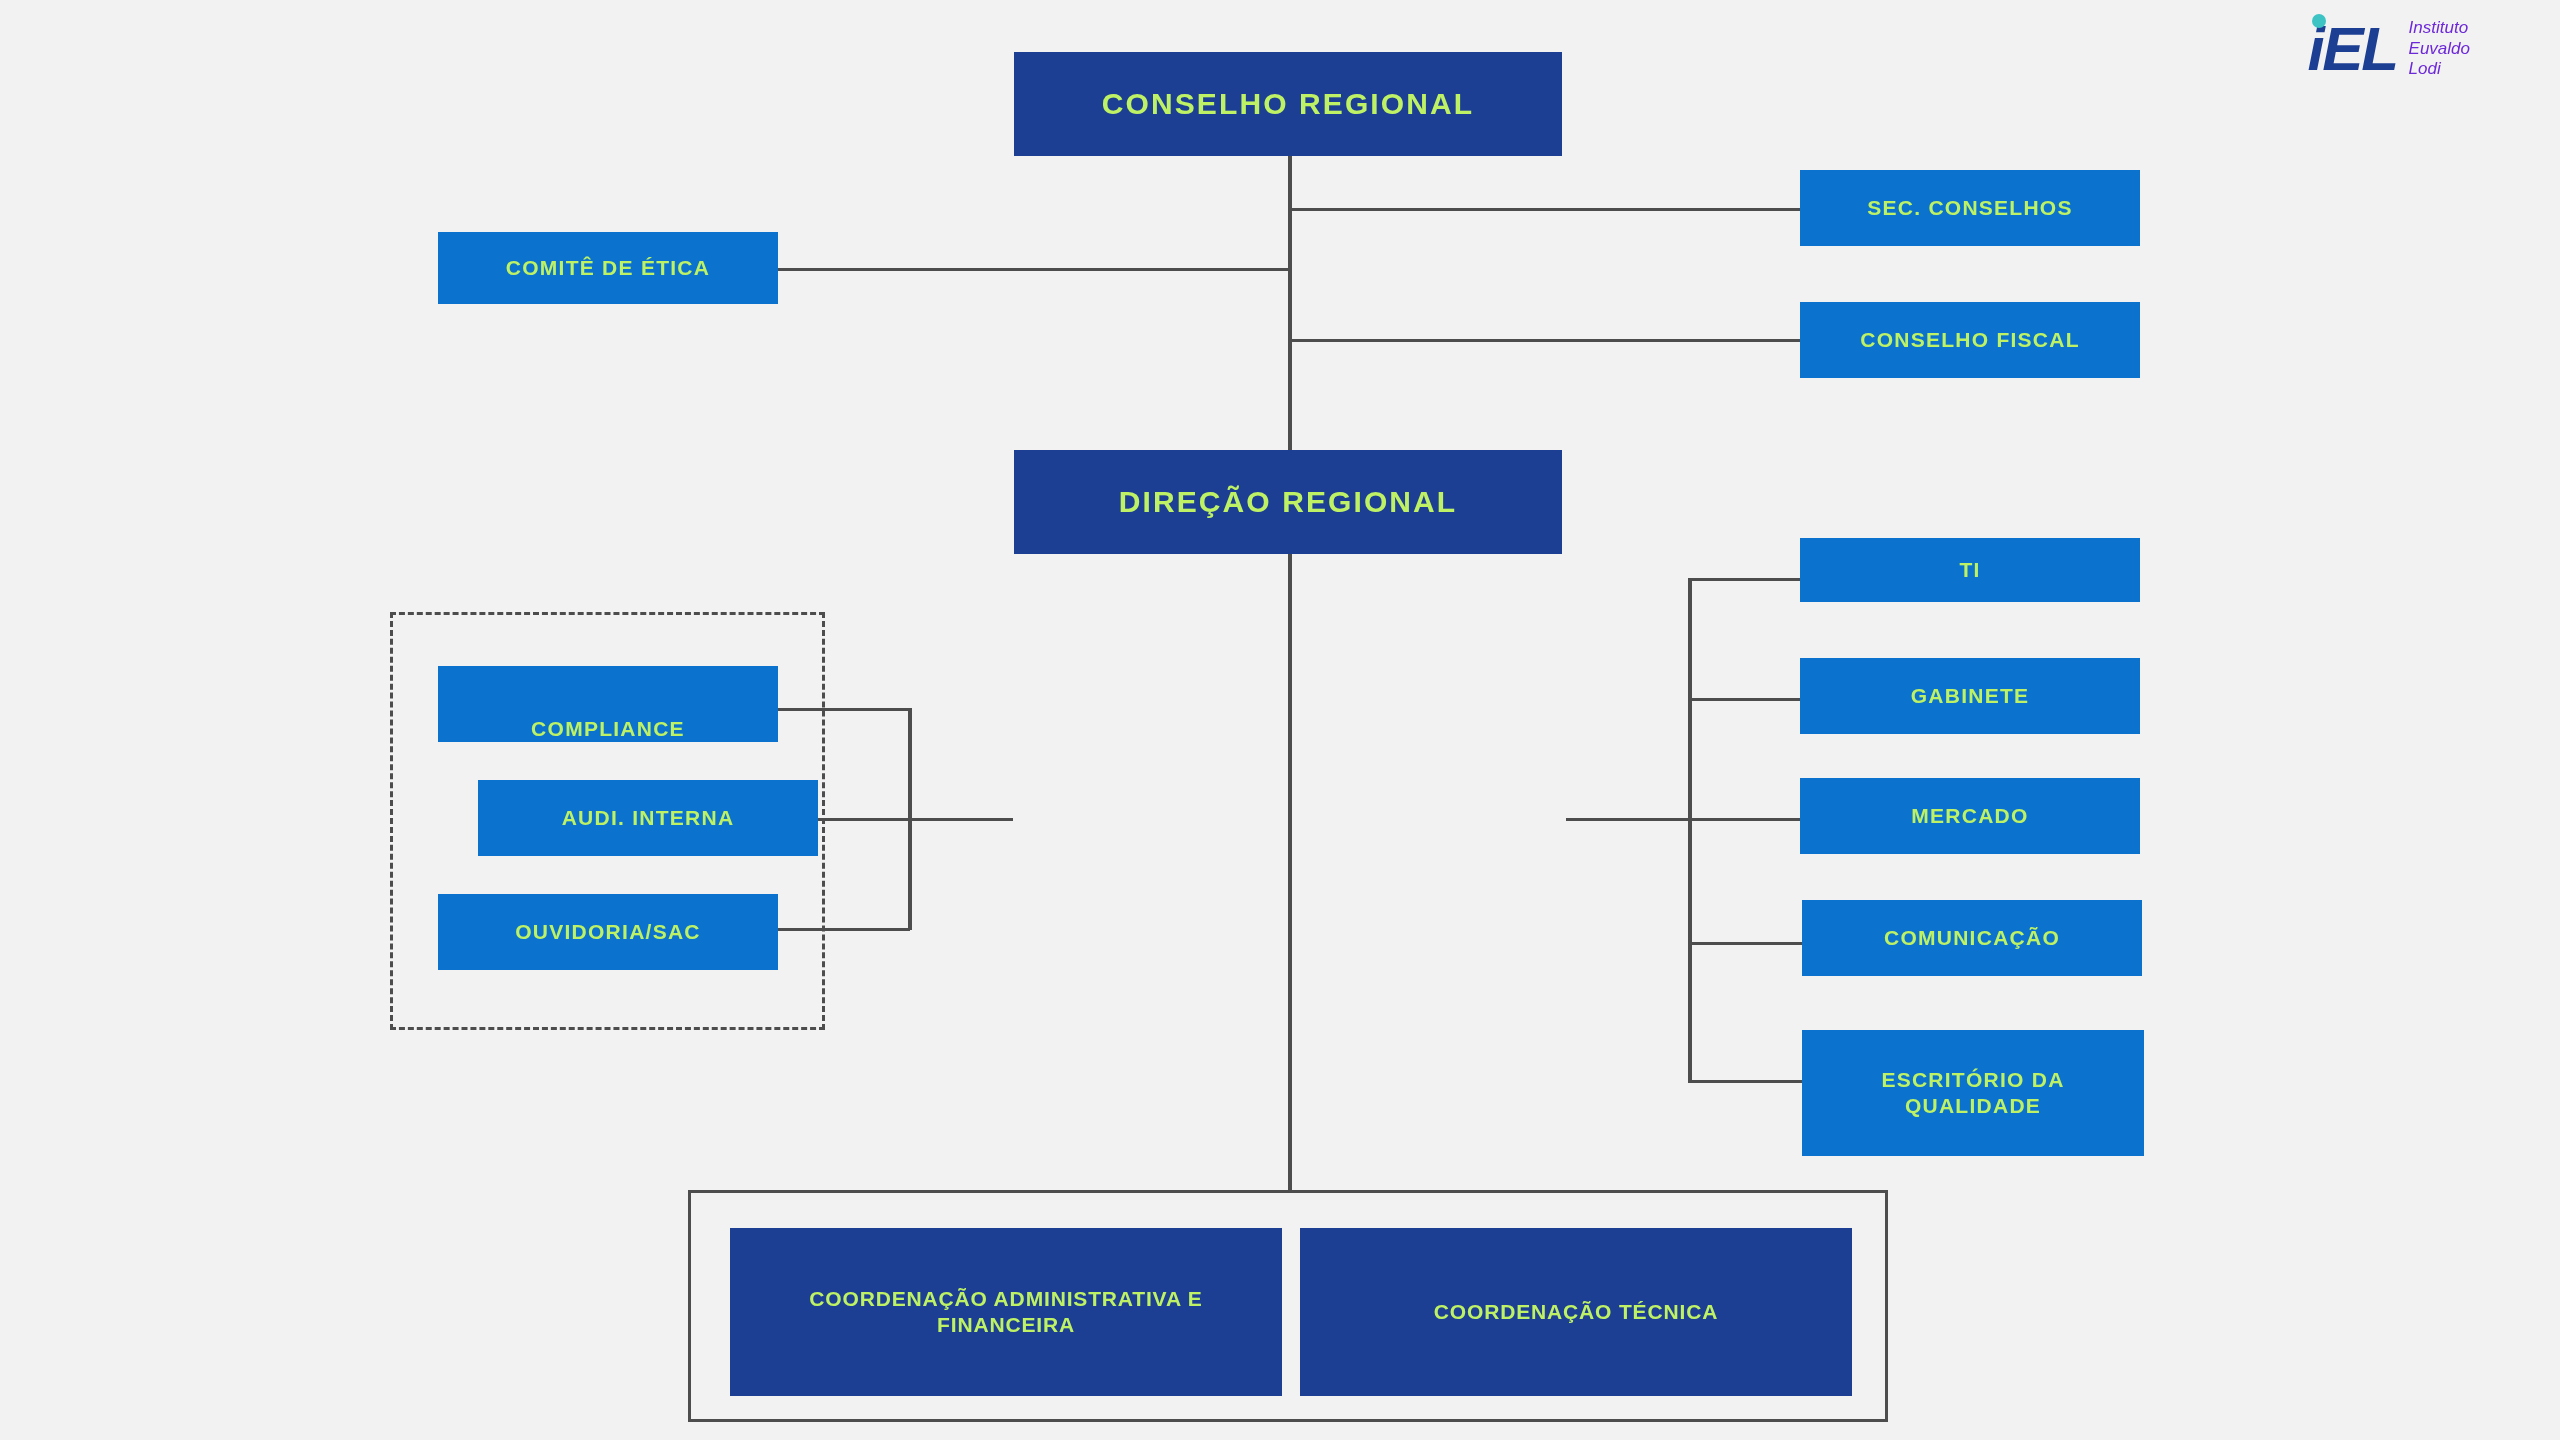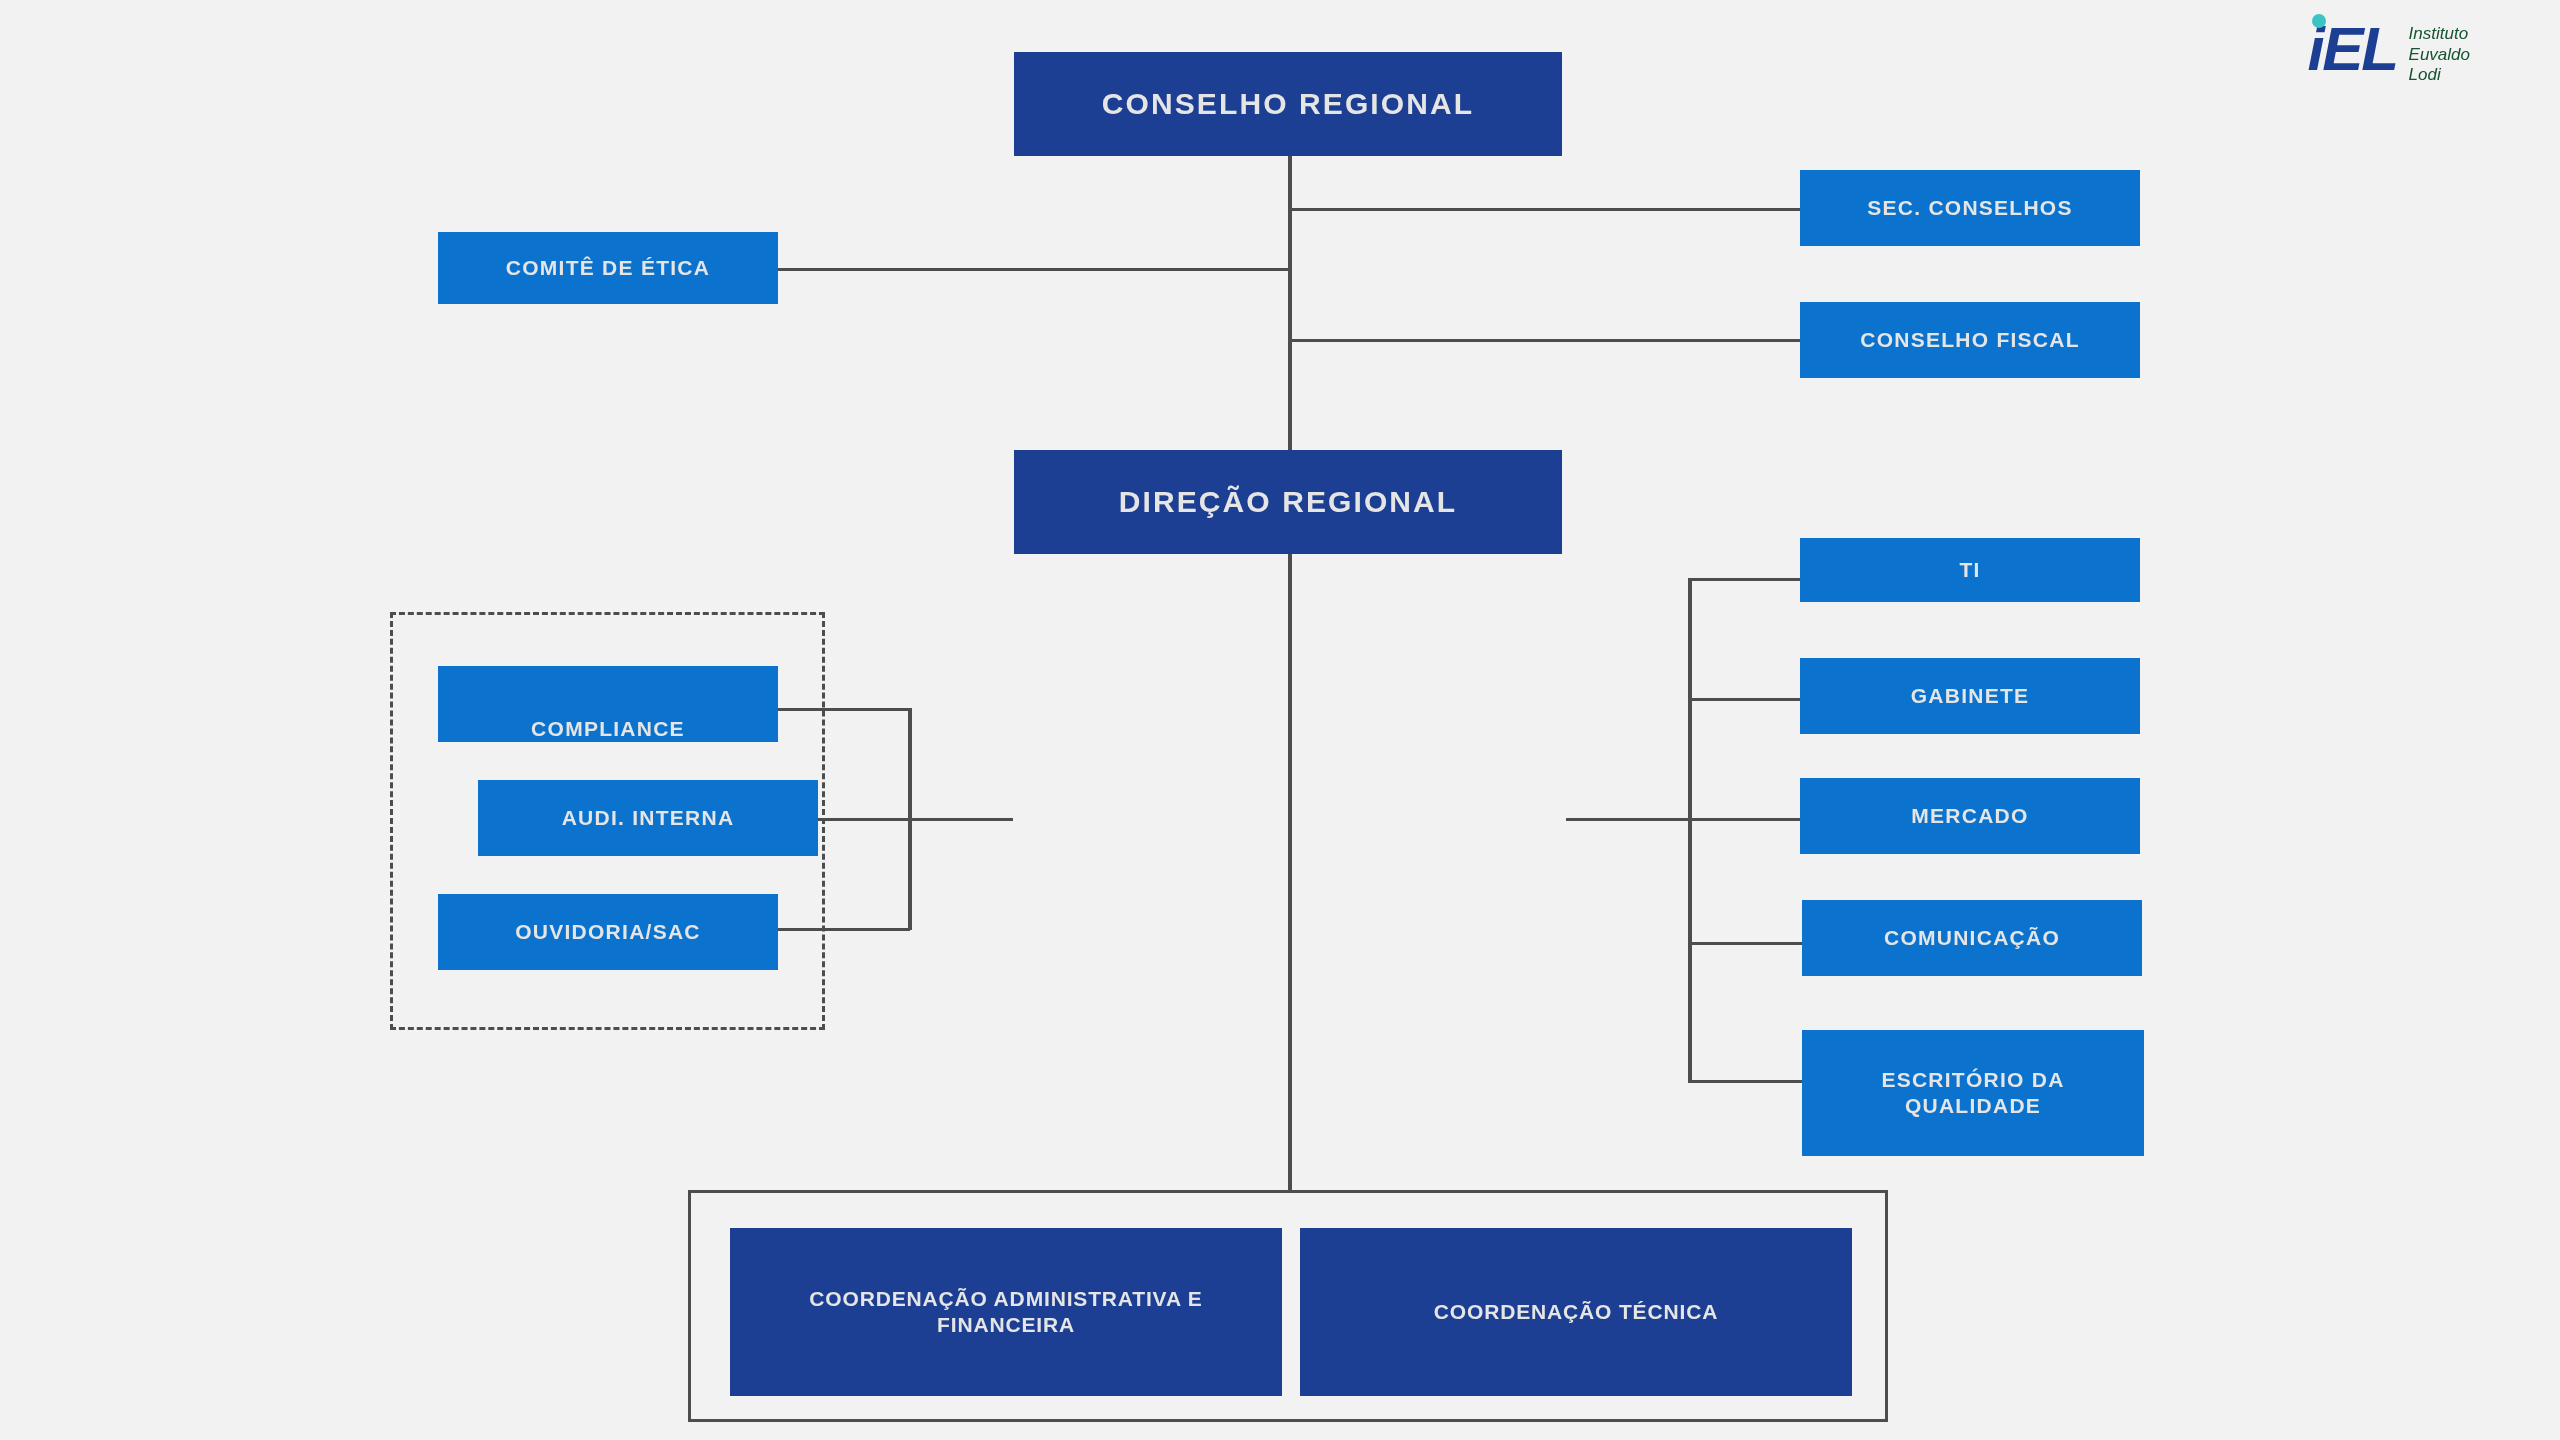--- a/index.html
+++ b/index.html
@@ -23,21 +23,21 @@
     height: 1440px;
   }
 
   
   .box {
     position: absolute;
     display: flex;
     align-items: center;
     justify-content: center;
     text-align: center;
-    color: #e5e5e5;
+    color: #bef264;
     letter-spacing: 0.06em;
     font-weight: bold;
     box-sizing: border-box;
     z-index: 5;
     line-height: 1.25;
   }
   .box.dark  { background: #1c3f94; }
   .box.light { background: #0b73ce; }
 
   .t-big   { font-size: 30px; letter-spacing: 0.07em; }
@@ -90,25 +90,24 @@
     position: absolute;
     left: 4px;
     top: -4px;
     width: 14px;
     height: 14px;
     border-radius: 50%;
     background: #3dc3c3;
   }
   #logo .words {
     margin-left: 12px;
-    margin-top: 6px;
     font-style: italic;
     font-size: 17px;
     line-height: 1.22;
-    color: #14532d;
+    color: #6d28d9;
   }
 </style>
 </head>
 <body>
 
 <div id="canvas">
 
   <div class="line vline" style="left:1288px; top:155px; height:1040px;"></div>
 
   <div class="line hline" style="left:1288px; top:208px; width:520px;"></div>

